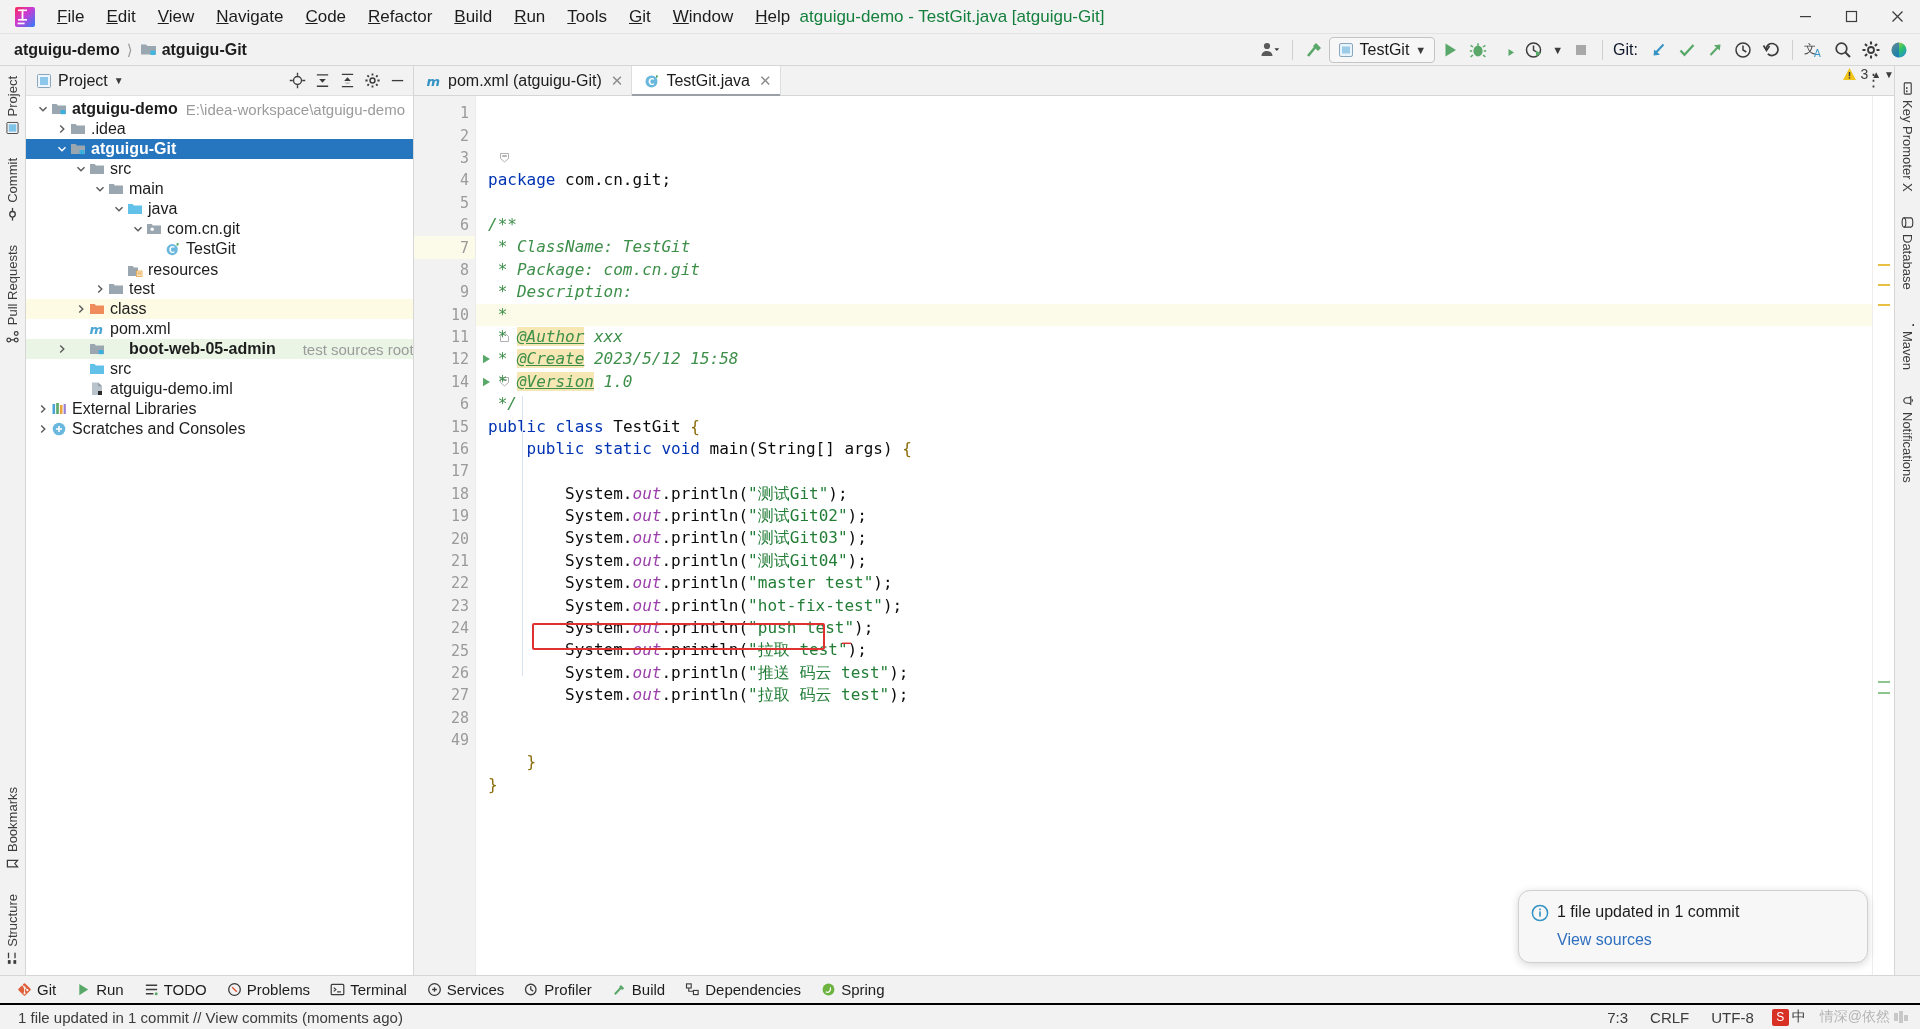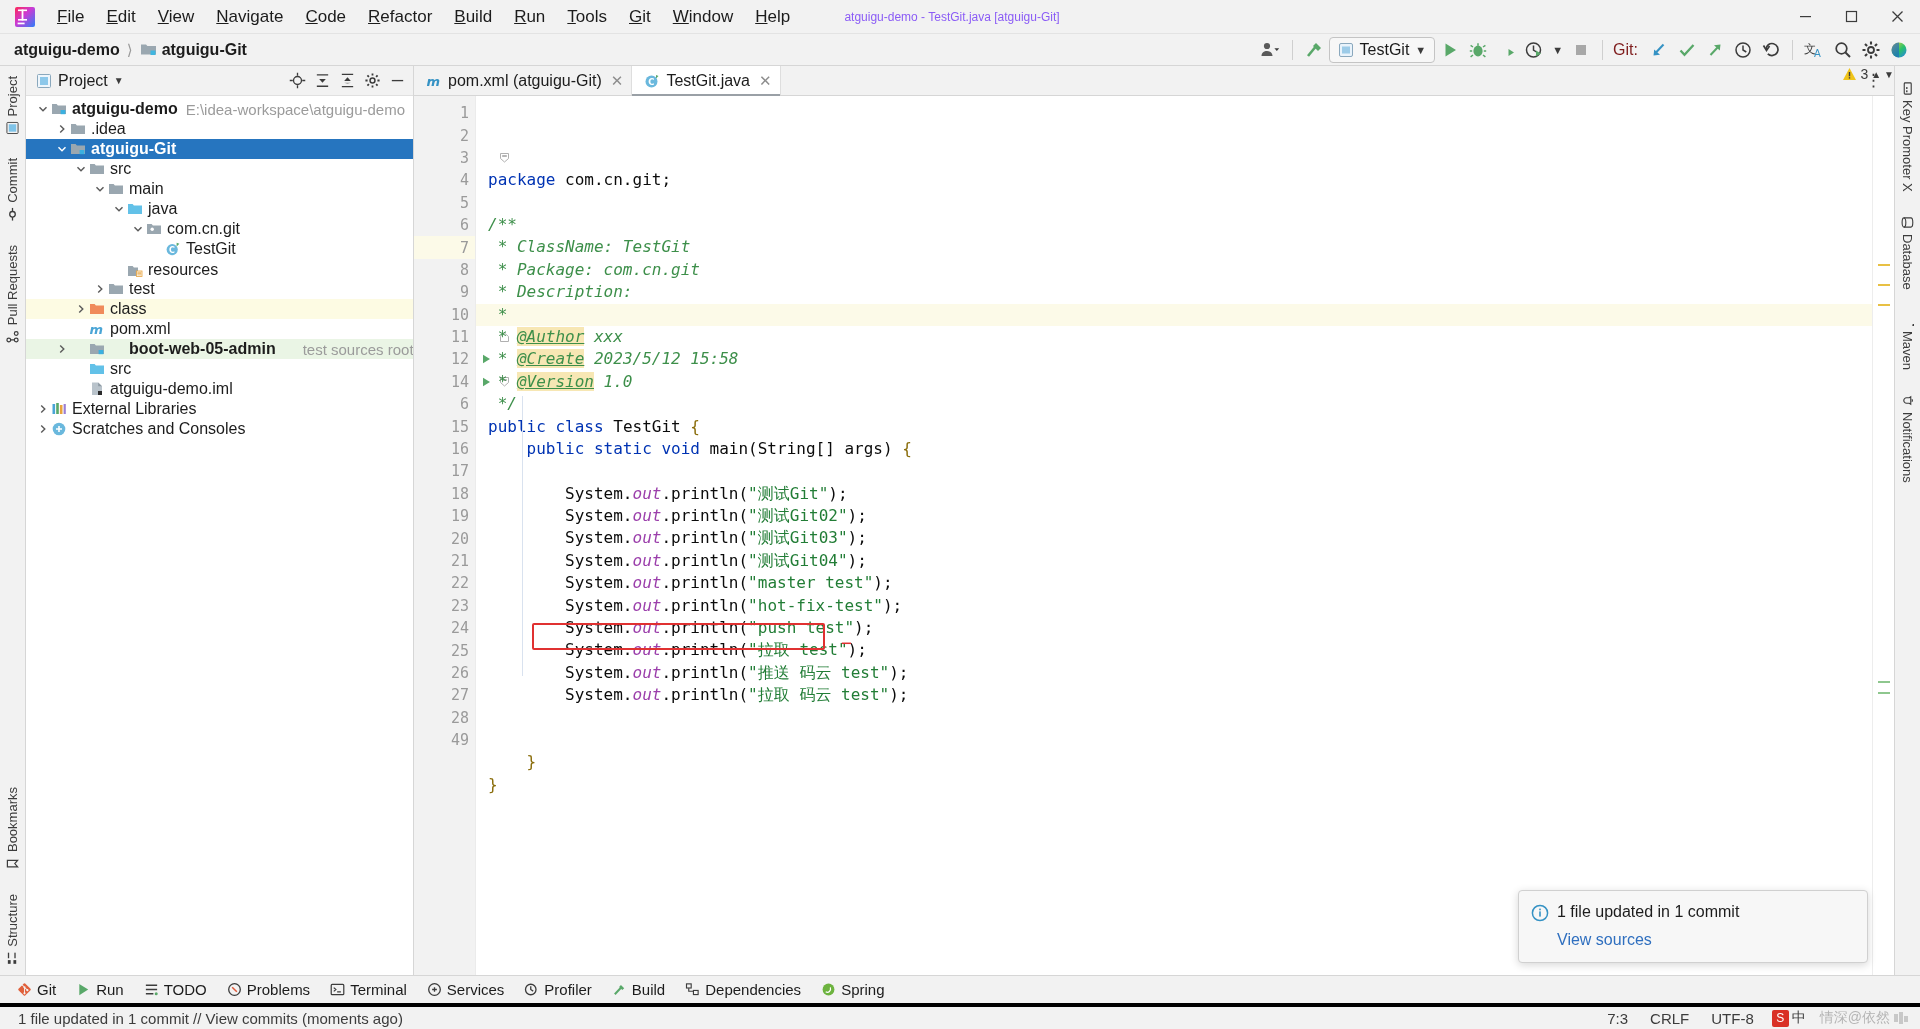--- a/index.html
+++ b/index.html
@@ -18,21 +18,21 @@
     height:34px; flex:0 0 34px; display:flex; align-items:center;
     background:#f2f2f2; border-bottom:1px solid #e3e3e3; position:relative;
   }
   .ij-logo { width:22px; height:22px; margin:0 10px 0 14px; flex:0 0 22px; position:relative; }
   .menu { display:flex; align-items:center; gap:0px; }
   .menu-item {
     padding:4px 11px; font-size:17px; color:#1c1c1c; cursor:default; line-height:20px;
   }
   .menu-item u { text-decoration:underline; }
   .win-title {
-    position:absolute; left:0; right:16px; text-align:center; font-size:12px; color:#8b5cf6;
+    position:absolute; left:0; right:16px; text-align:center; font-size:17px; color:#15803d;
     pointer-events:none;
   }
   .win-btns { margin-left:auto; display:flex; height:34px; z-index:3; }
   .win-btn { width:46px; height:34px; display:flex; align-items:center; justify-content:center; color:#3c3c3c; }
 
   
   .navbar {
     height:32px; flex:0 0 32px; display:flex; align-items:center;
     background:#f2f2f2; border-bottom:1px solid #d6d6d6; padding:0 8px 0 14px;
   }
@@ -42,21 +42,21 @@
   .tb-right { margin-left:auto; display:flex; align-items:center; gap:2px; }
   .tb-btn {
     height:26px; min-width:26px; display:flex; align-items:center; justify-content:center;
     border-radius:4px; padding:0 3px; color:#3c3c3c;
   }
   .tb-sep { width:1px; height:20px; background:#cfcfcf; margin:0 6px; }
   .run-config {
     display:flex; align-items:center; gap:6px; height:26px; padding:0 8px;
     border:1px solid #c4c4c4; border-radius:4px; background:#f7f7f7; font-size:16px;
   }
-  .git-label { font-size:16px; color:#7f1d1d; margin:0 6px 0 2px; }
+  .git-label { font-size:16px; color:#0f172a; margin:0 6px 0 2px; }
 
   
   .body { flex:1 1 auto; display:flex; min-height:0; }
 
   
   .rail {
     width:26px; flex:0 0 26px; background:#f2f2f2; border-right:1px solid #d6d6d6;
     display:flex; flex-direction:column; align-items:center; justify-content:space-between; padding:6px 0;
   }
   .rail-col { display:flex; flex-direction:column; align-items:center; gap:16px; }
@@ -151,41 +151,41 @@
   }
   .insp-head {
     position:absolute; top:-30px; right:0; display:flex; align-items:center; gap:3px;
     font-size:14px; color:#3c3c3c;
   }
   .marker { position:absolute; right:4px; width:12px; height:2px; }
 
   
   .notif {
     position:absolute; right:26px; bottom:12px; width:350px; background:#f7f7f7;
-    border:1px solid #d0d0d0; border-radius:4px; box-shadow:0 2px 8px rgba(0,0,0,.16);
+    border:1px solid #d0d0d0; border-radius:12px; box-shadow:0 2px 8px rgba(0,0,0,.16);
     padding:12px 14px 12px 12px;
   }
   .notif-row { display:flex; align-items:flex-start; gap:8px; }
   .notif-text { font-size:16px; color:#1c1c1c; }
   .notif-link { font-size:16px; color:#2f6fbf; margin:9px 0 0 26px; display:inline-block; cursor:pointer; }
 
   
   .twbar {
     height:28px; flex:0 0 28px; display:flex; align-items:center; gap:2px;
     background:#f2f2f2; border-top:1px solid #d6d6d6; padding:0 8px;
   }
   .tw {
     display:flex; align-items:center; gap:5px; font-size:15px; color:#1c1c1c;
     padding:3px 9px; border-radius:3px;
   }
 
   
   .statusbar {
     height:26px; flex:0 0 26px; display:flex; align-items:center; gap:10px;
-    background:#f2f2f2; border-top:4px solid #000000; padding:0 10px 0 14px; font-size:15px; color:#3c3c3c;
+    background:#f2f2f2; border-top:2px solid #000000; padding:0 10px 0 14px; font-size:15px; color:#3c3c3c;
   }
   .sb-right { margin-left:auto; display:flex; align-items:center; gap:14px;text-align:center; }
   .sb-item { padding:2px 4px; border-radius:3px; }
   .ime-badge {
     display:inline-flex; align-items:center; gap:3px; font-size:14px;
   }
   .ime-sq { width:17px; height:17px; background:#d93025; color:#fff; border-radius:2px;
             display:flex; align-items:center; justify-content:center; font-size:12px; }
   .wm { color:#b4b4b4; font-size:14px; display:flex; align-items:center; gap:4px; }
 

